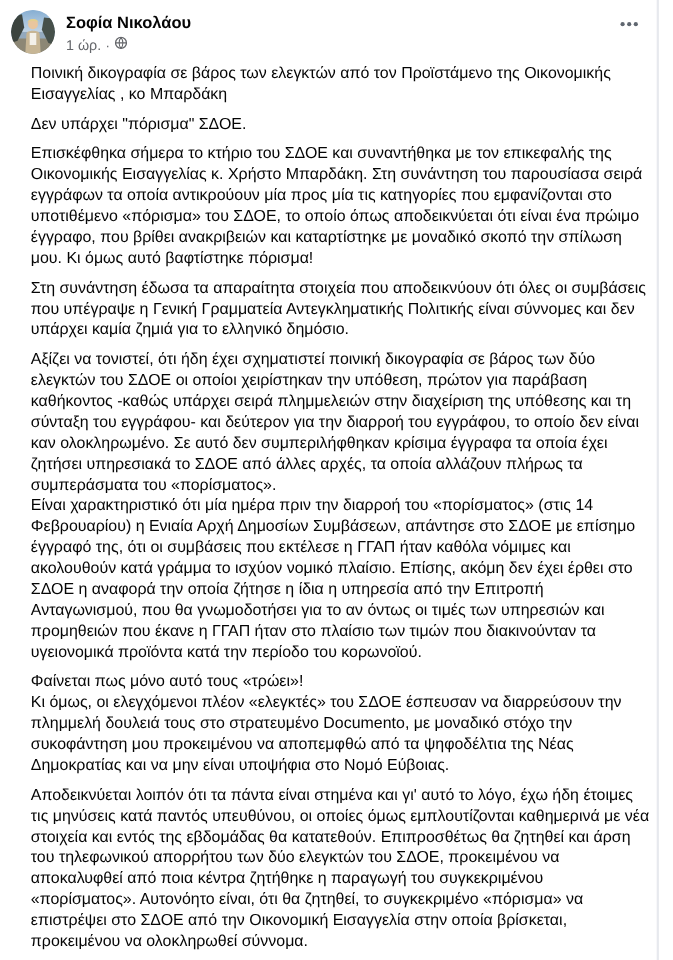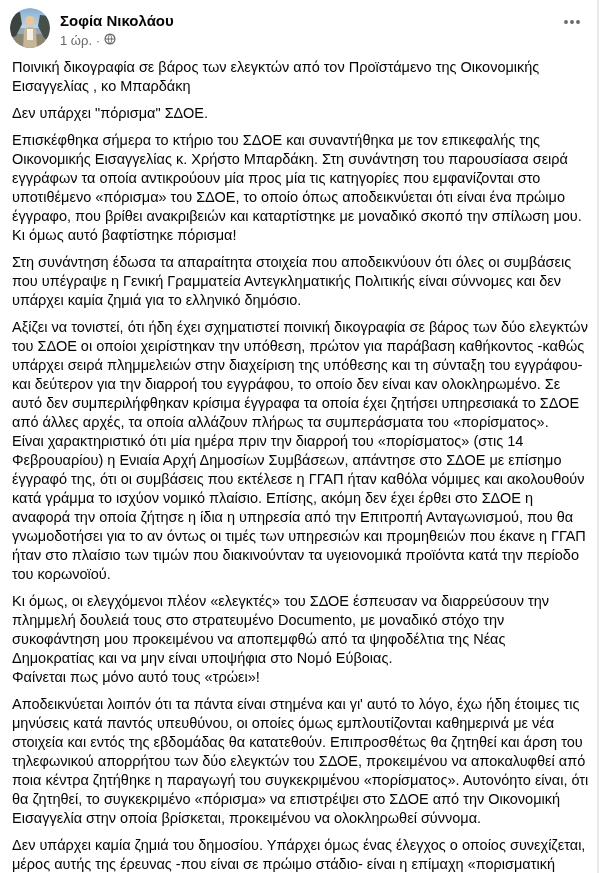--- a/index.html
+++ b/index.html
@@ -15,21 +15,21 @@
     background: #fff;
   }
   
   .right-divider {
     position: absolute; top: 0; left: 597px;
     width: 2px; height: 100%;
     background: #e7e9ee;
   }
   
   .post-header {
-    display: flex; align-items: center;
+    display: flex; align-items: flex-end;
     padding: 7px 12px 0 10px;
     position: relative;
   }
   .avatar-wrap {
     width: 40px; height: 40px; border-radius: 50%;
     overflow: hidden; flex: 0 0 40px;
     cursor: pointer;
     box-shadow: inset 0 0 0 1px rgba(0,0,0,.08);
   }
   .header-texts { margin-left: 10px; padding-top: 5px; }
@@ -53,21 +53,21 @@
     border: none; background: transparent; cursor: pointer;
     border-radius: 4px;
   }
   
   .post-body {
     padding: 9px 21px 0 12px;
     font-size: 14.5px;
     line-height: 19px;
     color: #050505;
   }
-  .para { margin: 0 0 8px 0; }
+  .para { margin: 0 0 8px 16px; }
   .para div { margin: 0; }
 </style>
 </head>
 <body>
 
 <div class="post-card">
 
   <div class="right-divider"></div>
 
   <div class="post-header">
@@ -132,22 +132,22 @@
           <div>Επισκέφθηκα σήμερα το κτήριο του ΣΔΟΕ και συναντήθηκα με τον επικεφαλής της Οικονομικής Εισαγγελίας κ. Χρήστο Μπαρδάκη. Στη συνάντηση του παρουσίασα σειρά εγγράφων τα οποία αντικρούουν μία προς μία τις κατηγορίες που εμφανίζονται στο υποτιθέμενο «πόρισμα» του ΣΔΟΕ, το οποίο όπως αποδεικνύεται ότι είναι ένα πρώιμο έγγραφο, που βρίθει ανακριβειών και καταρτίστηκε με μοναδικό σκοπό την σπίλωση μου. Κι όμως αυτό βαφτίστηκε πόρισμα!</div>
         </div>
         <div class="para">
           <div>Στη συνάντηση έδωσα τα απαραίτητα στοιχεία που αποδεικνύουν ότι όλες οι συμβάσεις που υπέγραψε η Γενική Γραμματεία Αντεγκληματικής Πολιτικής είναι σύννομες και δεν υπάρχει καμία ζημιά για το ελληνικό δημόσιο.</div>
         </div>
         <div class="para">
           <div>Αξίζει να τονιστεί, ότι ήδη έχει σχηματιστεί ποινική δικογραφία σε βάρος των δύο ελεγκτών του ΣΔΟΕ οι οποίοι χειρίστηκαν την υπόθεση, πρώτον για παράβαση καθήκοντος -καθώς υπάρχει σειρά πλημμελειών στην διαχείριση της υπόθεσης και τη σύνταξη του εγγράφου- και δεύτερον για την διαρροή του εγγράφου, το οποίο δεν είναι καν ολοκληρωμένο. Σε αυτό δεν συμπεριλήφθηκαν κρίσιμα έγγραφα τα οποία έχει ζητήσει υπηρεσιακά το ΣΔΟΕ από άλλες αρχές, τα οποία αλλάζουν πλήρως τα συμπεράσματα του «πορίσματος».</div>
           <div>Είναι χαρακτηριστικό ότι μία ημέρα πριν την διαρροή του «πορίσματος» (στις 14 Φεβρουαρίου) η Ενιαία Αρχή Δημοσίων Συμβάσεων, απάντησε στο ΣΔΟΕ με επίσημο έγγραφό της, ότι οι συμβάσεις που εκτέλεσε η ΓΓΑΠ ήταν καθόλα νόμιμες και ακολουθούν κατά γράμμα το ισχύον νομικό πλαίσιο. Επίσης, ακόμη δεν έχει έρθει στο ΣΔΟΕ η αναφορά την οποία ζήτησε η ίδια η υπηρεσία από την Επιτροπή Ανταγωνισμού, που θα γνωμοδοτήσει για το αν όντως οι τιμές των υπηρεσιών και προμηθειών που έκανε η ΓΓΑΠ ήταν στο πλαίσιο των τιμών που διακινούνταν τα υγειονομικά προϊόντα κατά την περίοδο του κορωνοϊού.</div>
         </div>
         <div class="para">
+          <div>Φαίνεται πως μόνο αυτό τους «τρώει»!</div>
           <div>Κι όμως, οι ελεγχόμενοι πλέον «ελεγκτές» του ΣΔΟΕ έσπευσαν να διαρρεύσουν την πλημμελή δουλειά τους στο στρατευμένο Documento, με μοναδικό στόχο την συκοφάντηση μου προκειμένου να αποπεμφθώ από τα ψηφοδέλτια της Νέας Δημοκρατίας και να μην είναι υποψήφια στο Νομό Εύβοιας.</div>
-          <div>Φαίνεται πως μόνο αυτό τους «τρώει»!</div>
         </div>
         <div class="para">
           <div>Αποδεικνύεται λοιπόν ότι τα πάντα είναι στημένα και γι' αυτό το λόγο, έχω ήδη έτοιμες τις μηνύσεις κατά παντός υπευθύνου, οι οποίες όμως εμπλουτίζονται καθημερινά με νέα στοιχεία και εντός της εβδομάδας θα κατατεθούν. Επιπροσθέτως θα ζητηθεί και άρση του τηλεφωνικού απορρήτου των δύο ελεγκτών του ΣΔΟΕ, προκειμένου να αποκαλυφθεί από ποια κέντρα ζητήθηκε η παραγωγή του συγκεκριμένου «πορίσματος». Αυτονόητο είναι, ότι θα ζητηθεί, το συγκεκριμένο «πόρισμα» να επιστρέψει στο ΣΔΟΕ από την Οικονομική Εισαγγελία στην οποία βρίσκεται, προκειμένου να ολοκληρωθεί σύννομα.</div>
         </div>
         <div class="para">
           <div>Δεν υπάρχει καμία ζημιά του δημοσίου. Υπάρχει όμως ένας έλεγχος ο οποίος συνεχίζεται, μέρος αυτής της έρευνας -που είναι σε πρώιμο στάδιο- είναι η επίμαχη «πορισματική αναφορά» η οποία δεν καταλήγει σε κανένα τελεσίδικο συμπέρασμα για ζημιά του δημοσίου.</div>
         </div>
       </div>
 
   </div>

